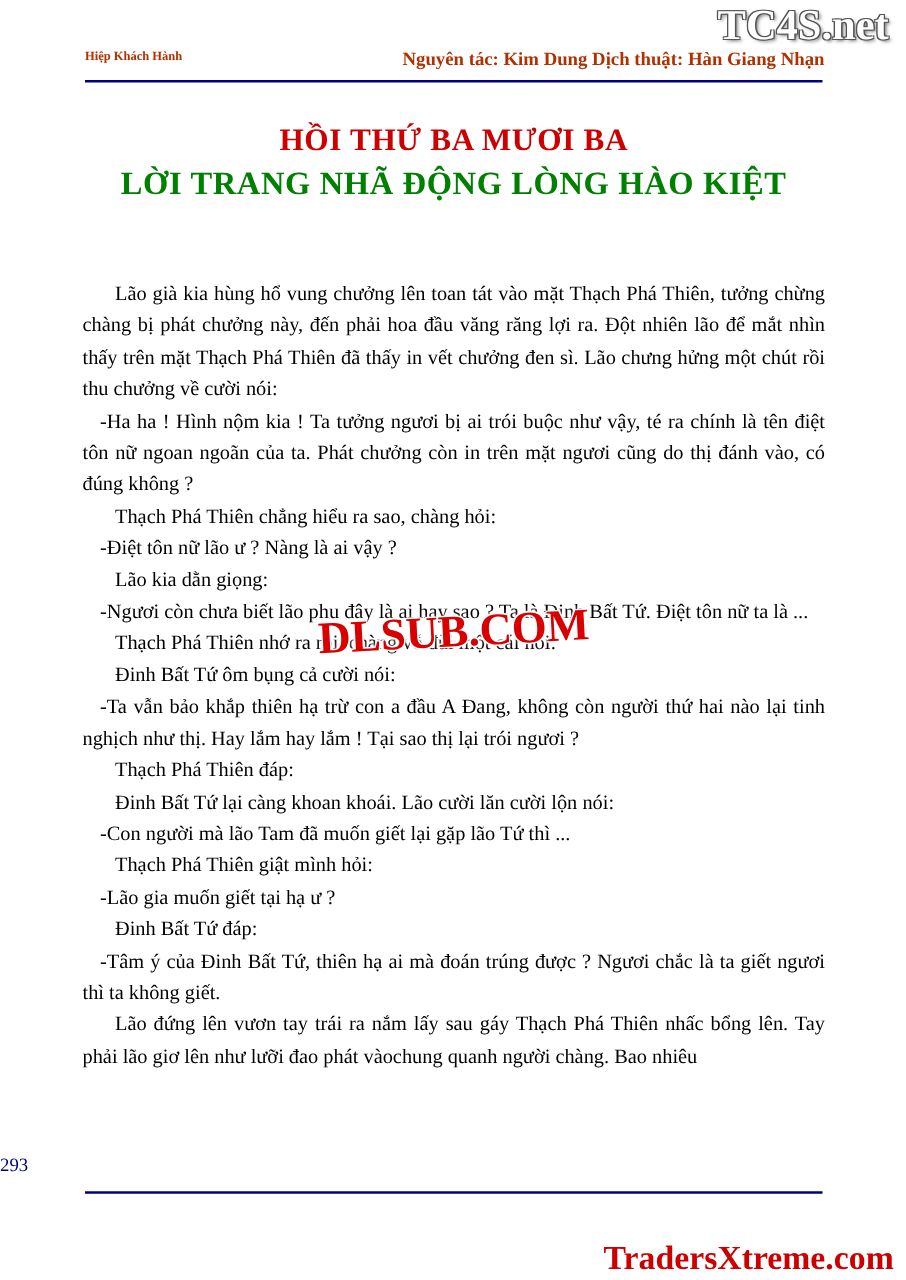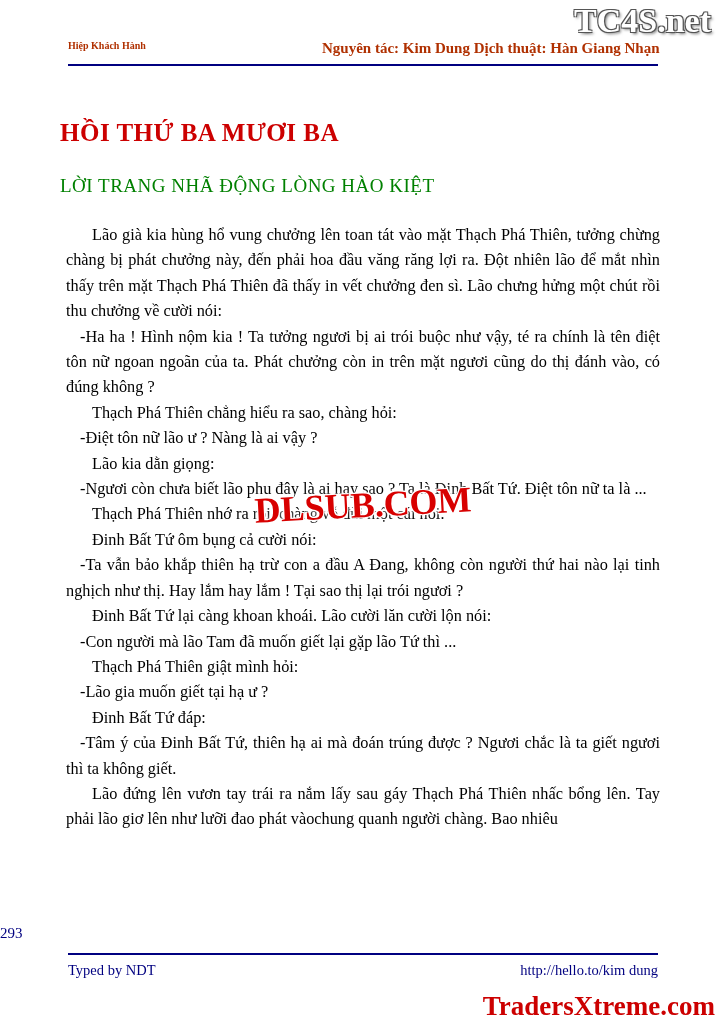--- a/index.html
+++ b/index.html
@@ -99,37 +99,38 @@
     top: 64px;
     width: 590px;
     height: 2px;
     background: #000080;
   }
 
   
   .title-block {
     position: absolute;
     left: 60px;
-    top: 116px;
+    top: 96px;
     width: 606px;
+    text-align: center;
   }
   .title-1 {
     font-size: 25px;
     font-weight: bold;
     color: #cc0000;
     letter-spacing: 0.5px;
     line-height: 34px;
   }
   .title-2 {
-    font-size: 19px;
-    font-weight: normal;
+    font-size: 26px;
+    font-weight: bold;
     color: #008000;
     letter-spacing: 0.5px;
     line-height: 34px;
-    margin-top: 19px;
+    margin-top: 0;
   }
 
   
   .body-text {
     position: absolute;
     left: 66px;
     top: 222px;
     width: 594px;
     font-size: 16.3px;
     line-height: 25.4px;
@@ -203,33 +204,30 @@
   <div class="body-text">
     <p>Lão già kia hùng hổ vung chưởng lên toan tát vào mặt Thạch Phá Thiên, tưởng chừng chàng bị phát chưởng này, đến phải hoa đầu văng răng lợi ra. Đột nhiên lão để mắt nhìn thấy trên mặt Thạch Phá Thiên đã thấy in vết chưởng đen sì. Lão chưng hửng một chút rồi thu chưởng về cười nói:</p>
     <p class="noindent">-Ha ha ! Hình nộm kia ! Ta tưởng ngươi bị ai trói buộc như vậy, té ra chính là tên điệt tôn nữ ngoan ngoãn của ta. Phát chưởng còn in trên mặt ngươi cũng do thị đánh vào, có đúng không ?</p>
     <p>Thạch Phá Thiên chẳng hiểu ra sao, chàng hỏi:</p>
     <p class="noindent">-Điệt tôn nữ lão ư ? Nàng là ai vậy ?</p>
     <p>Lão kia dằn giọng:</p>
     <p class="noindent">-Ngươi còn chưa biết lão phu đây là ai hay sao ? Ta là Đinh Bất Tứ. Điệt tôn nữ ta là ...</p>
     <p>Thạch Phá Thiên nhớ ra rồi, chàng vỗ đùi một cái nói:</p>
     <p>Đinh Bất Tứ ôm bụng cả cười nói:</p>
     <p class="noindent">-Ta vẫn bảo khắp thiên hạ trừ con a đầu A Đang, không còn người thứ hai nào lại tinh nghịch như thị. Hay lắm hay lắm ! Tại sao thị lại trói ngươi ?</p>
+    <p>Thạch Phá Thiên đáp:</p>
     <p>Đinh Bất Tứ lại càng khoan khoái. Lão cười lăn cười lộn nói:</p>
     <p class="noindent">-Con người mà lão Tam đã muốn giết lại gặp lão Tứ thì ...</p>
     <p>Thạch Phá Thiên giật mình hỏi:</p>
     <p class="noindent">-Lão gia muốn giết tại hạ ư ?</p>
     <p>Đinh Bất Tứ đáp:</p>
     <p class="noindent">-Tâm ý của Đinh Bất Tứ, thiên hạ ai mà đoán trúng được ? Ngươi chắc là ta giết ngươi thì ta không giết.</p>
     <p>Lão đứng lên vươn tay trái ra nắm lấy sau gáy Thạch Phá Thiên nhấc bổng lên. Tay phải lão giơ lên như lưỡi đao phát vàochung quanh người chàng. Bao nhiêu</p>
   </div>
 
   <div class="wm-mid">DLSUB.COM</div>
 
   <div class="page-number">293</div>
   <div class="rule-bottom"></div>
-  <div class="footer">
-    <div class="f-left">Typed by NDT</div>
-    <div class="f-right">http://hello.to/kim dung</div>
-  </div>
 
   <div class="wm-bottom">TradersXtreme.com</div>
 
 </div>
 
 </body></html>

